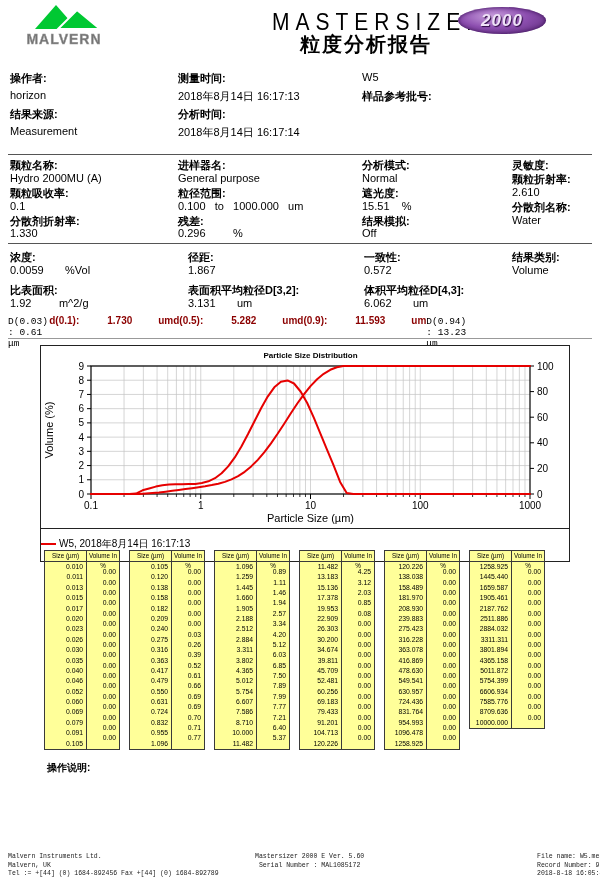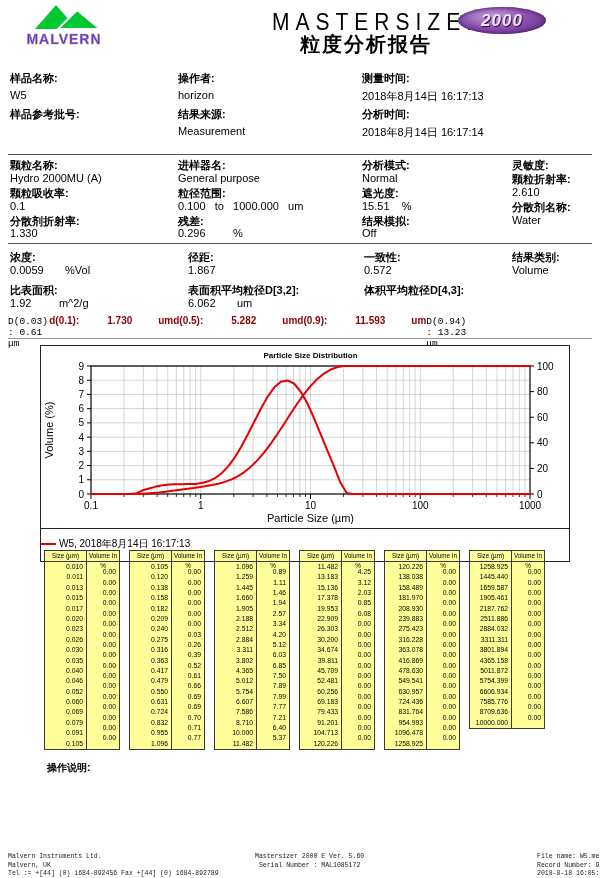--- a/index.html
+++ b/index.html
@@ -1,21 +1,21 @@
 <!DOCTYPE html>
 <html><head>
 <meta charset="utf-8">
 <style>
   * { margin:0; padding:0; box-sizing:border-box; }
   html,body { width:600px; height:878px; background:#ffffff; overflow:hidden; position:relative;
               font-family:"Liberation Sans", sans-serif; color:#000; }
 
   
   .logo-box { position:absolute; left:14px; top:3px; width:100px; text-align:center; }
-  .logo-text { color:#6d28d9; font-weight:bold; font-size:14px; letter-spacing:1px;
+  .logo-text { color:#737373; font-weight:bold; font-size:14px; letter-spacing:1px;
                -webkit-text-stroke:0.5px #9a9a9a; line-height:12px; }
   .ms-title { position:absolute; left:272px; top:8px; font-size:21px; letter-spacing:6px;
               font-weight:normal; transform:scaleY(1.15); transform-origin:top left; white-space:nowrap; }
   .report-title { position:absolute; left:300px; top:31px; font-size:20px; font-weight:bold; letter-spacing:2px; }
   .badge-2000 { position:absolute; left:458px; top:7px; width:88px; height:27px; border-radius:50%;
                 background:radial-gradient(ellipse at 40% 35%, #c9a0dd 0%, #8d4fb0 45%, #5a2a78 100%);
                 display:flex; align-items:center; justify-content:center;
                 box-shadow:inset 0 0 4px #3a1055; }
   .badge-2000 span { color:#efe2f7; font-style:italic; font-weight:bold; font-size:17px;
                      text-shadow:1px 1px 1px #2e0a45; letter-spacing:1px; }
@@ -76,21 +76,20 @@
   <div class="logo-text">MALVERN</div>
 </div>
 
 <div class="ms-title">MASTERSIZER</div>
 <div class="report-title">粒度分析报告</div>
 <div class="badge-2000">
   <span>2000</span>
 </div>
 
 <div class="igrid g1">
-  <div class="lbl">样品名称:</div>
   <div class="lbl">操作者:</div>
   <div class="lbl">测量时间:</div>
   <div class="val">W5</div>
   <div class="val">horizon</div>
   <div class="val">2018年8月14日 16:17:13</div>
   <div class="lbl">样品参考批号:</div>
   <div class="lbl">结果来源:</div>
   <div class="lbl">分析时间:</div>
   <div class="val"></div>
   <div class="val">Measurement</div>
@@ -136,20 +135,21 @@
   <div class="val">1.867</div>
   <div class="val">0.572</div>
   <div class="val">Volume</div>
 </div>
 <div class="igrid g3b">
   <div class="lbl">比表面积:</div>
   <div class="lbl">表面积平均粒径D[3,2]:</div>
   <div class="lbl">体积平均粒径D[4,3]:</div>
   <div></div>
   <div class="val">1.92         m^2/g</div>
+  <div class="val">3.131       um</div>
   <div class="val">6.062       um</div>
   <div></div>
 </div>
 
 <div class="d-row">
   <span class="d-black">D(0.03) : 0.61 μm</span>
   <span class="d-red"><span>d(0.1):</span><span class="dv">1.730</span><span class="du">um</span></span>
   <span class="d-red"><span>d(0.5):</span><span class="dv">5.282</span><span class="du">um</span></span>
   <span class="d-red"><span>d(0.9):</span><span class="dv">11.593</span><span class="du">um</span></span>
   <span class="d-black">D(0.94) : 13.23 μm</span>

